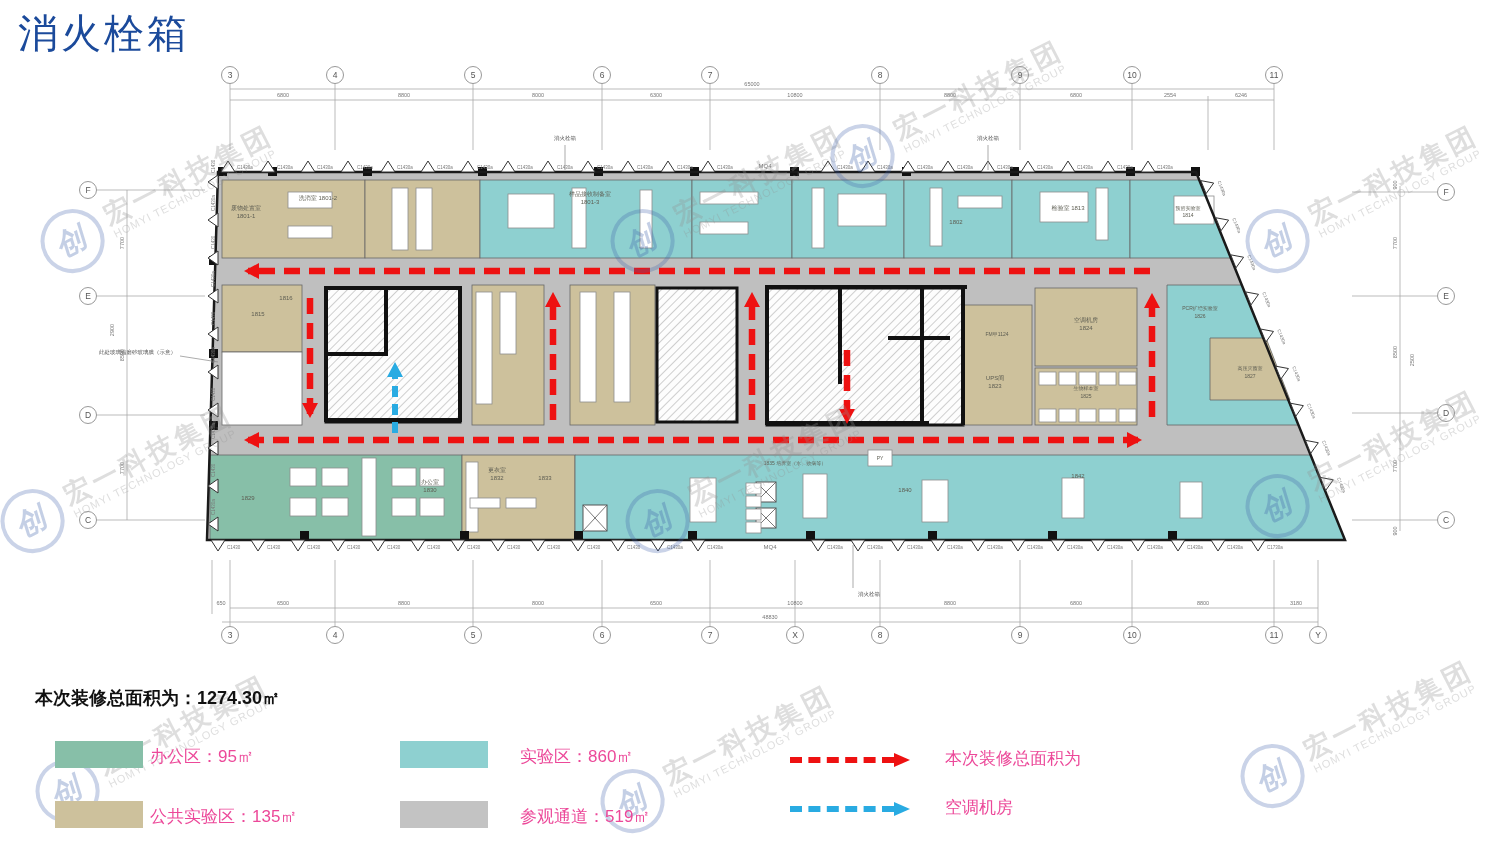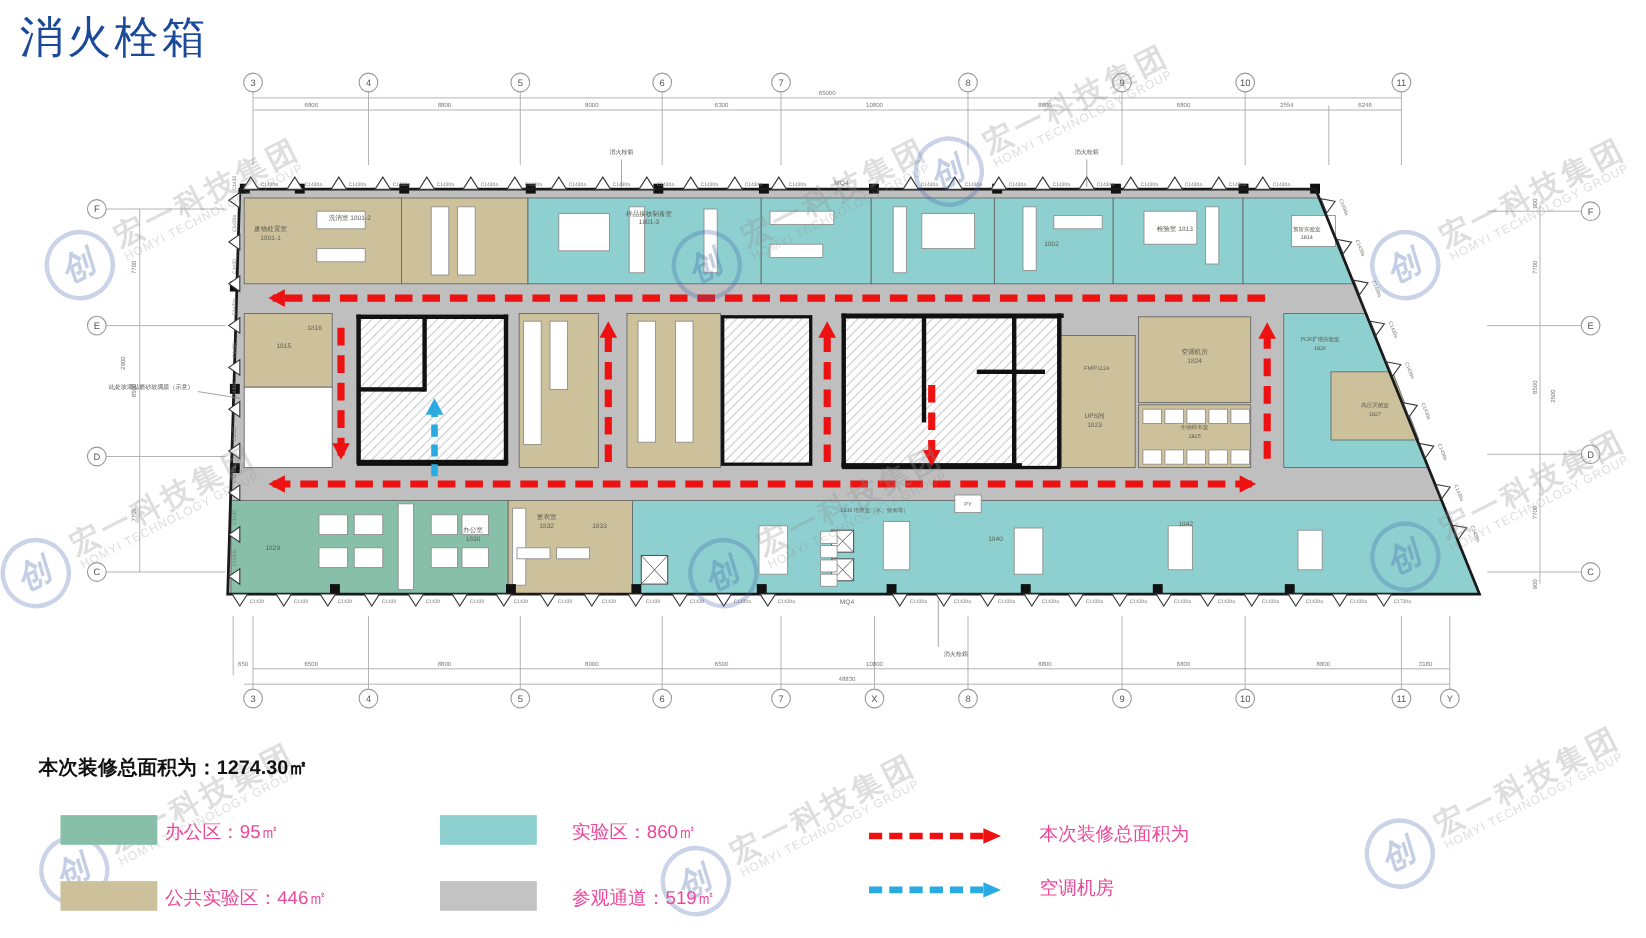--- a/index.html
+++ b/index.html
@@ -641,20 +641,20 @@
     </div>
   </div>
 
 <div id="summary">本次装修总面积为：1274.30㎡</div>
 
 <div class="swatch" style="left: 55px; top: 741px; background: rgb(135, 191, 168);"></div>
 <div class="leg-label" style="left:150px;top:745px">办公区：95㎡</div>
 <div class="swatch" style="left: 400px; top: 741px; background: rgb(142, 208, 208);"></div>
 <div class="leg-label" style="left:520px;top:745px">实验区：860㎡</div>
 <div class="swatch" style="left: 55px; top: 801px; background: rgb(205, 193, 156);"></div>
-<div class="leg-label" style="left:150px;top:805px">公共实验区：446㎡</div>
+<div class="leg-label" style="left:150px;top:805px">公共实验区：135㎡</div>
 <div class="swatch" style="left: 400px; top: 801px; background: rgb(195, 195, 195);"></div>
 <div class="leg-label" style="left:520px;top:805px">参观通道：519㎡</div>
 
 <div class="route-sample" style="left: 790px; top: 757px; color: rgb(238, 17, 17);"></div>
 <div class="leg-label" style="left:945px;top:747px">本次装修总面积为</div>
 <div class="route-sample" style="left: 790px; top: 806px; color: rgb(41, 171, 226);"></div>
 <div class="leg-label" style="left:945px;top:796px">空调机房</div>
 
 </body></html>

